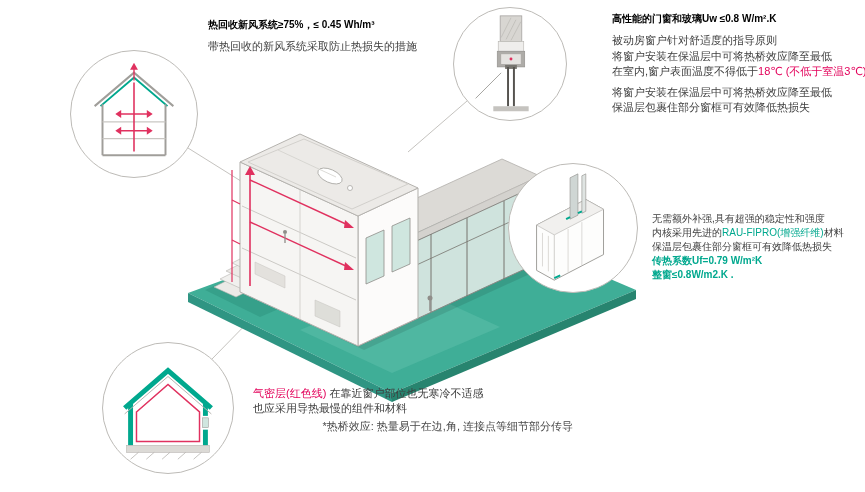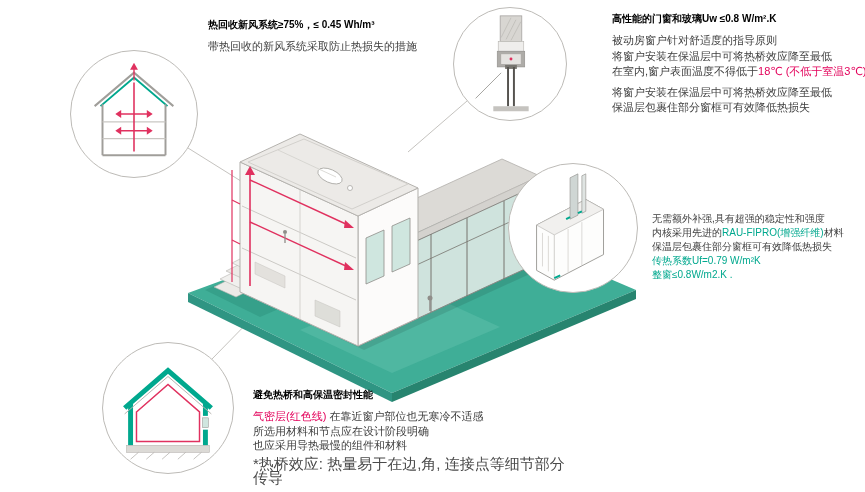--- a/index.html
+++ b/index.html
@@ -18,23 +18,23 @@
   .c3{left:508px;top:163px;width:130px;height:130px;}
   .c4{left:102px;top:342px;width:132px;height:132px;}
   .tb{position:absolute;z-index:3;font-size:11px;line-height:15px;color:#3e3e3e;}
   .tb .title{font-weight:bold;color:#000000;font-size:10px;line-height:17px;margin-bottom:6px;}
   .tb-vent{left:208px;top:16px;width:345px;}
   .tb-windows{left:612px;top:10px;width:276px;line-height:15.5px;}
   .tb-profile{left:652px;top:212px;width:212px;font-size:10px;line-height:14px;white-space:nowrap;}
   .tb-sealing{left:253px;top:386px;width:320px;line-height:14.5px;}
   .red{color:#e3005a;}
   .green{color:#00a88e;}
-  .bold{font-weight:normal;}
+  .bold{font-weight:bold;}
   .gap{margin-top:5px;}
-  .footnote{font-size:15px;color:#4a4a4a;margin-top:4px;}
+  .footnote{font-size:11px;color:#4a4a4a;margin-top:4px;text-align:right;}
 </style>
 </head>
 <body>
 
 <div class="canvas">
 
   <svg class="scene" width="865" height="492" viewBox="0 0 865 492">
 
     <g stroke="#c5c3bf" stroke-width="1">
       <line x1="188" y1="148" x2="252" y2="188"></line>
@@ -208,20 +208,18 @@
 
   <div class="tb tb-profile">
     <div>无需额外补强,具有超强的稳定性和强度</div>
     <div><span>内核采用先进的</span><span class="green">RAU-FIPRO(增强纤维)</span><span>材料</span></div>
     <div>保温层包裹住部分窗框可有效降低热损失</div>
     <div class="green bold">传热系数Uf=0.79 W/m²K</div>
     <div class="green bold">整窗≤0.8W/m2.K .</div>
   </div>
 
   <div class="tb tb-sealing">
-    <div class="title">避免热桥和高保温密封性能</div>
     <div><span class="red">气密层(红色线)</span><span> 在靠近窗户部位也无寒冷不适感</span></div>
-    <div>所选用材料和节点应在设计阶段明确</div>
     <div>也应采用导热最慢的组件和材料</div>
     <div class="footnote">*热桥效应: 热量易于在边,角, 连接点等细节部分传导</div>
   </div>
 
 </div>
 
 </body></html>

